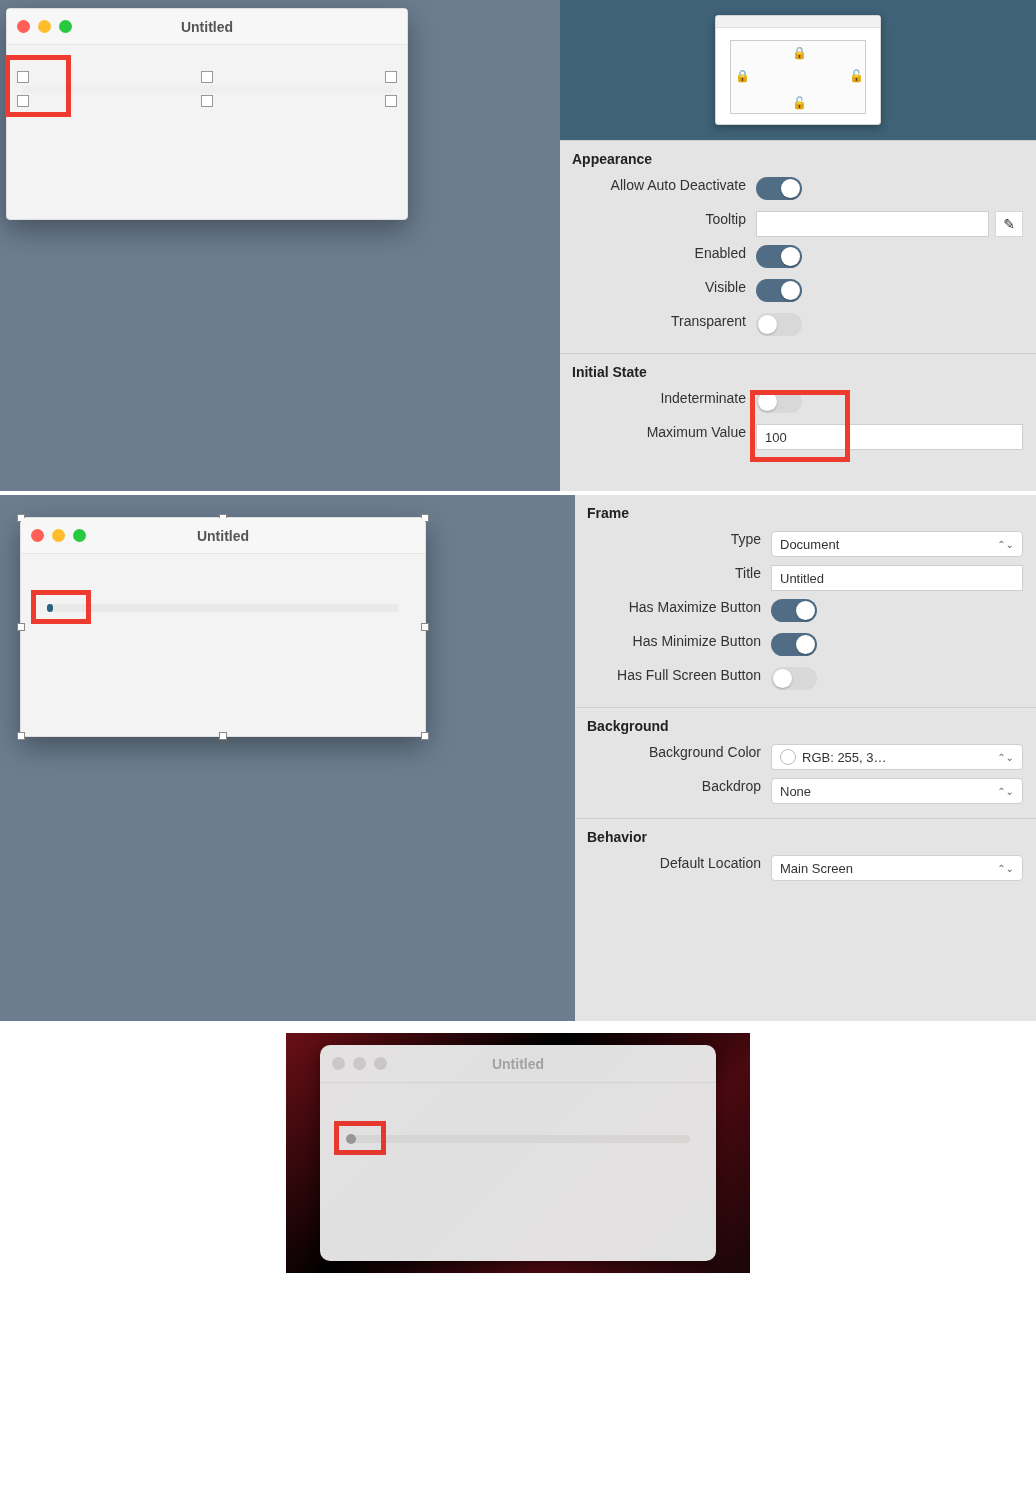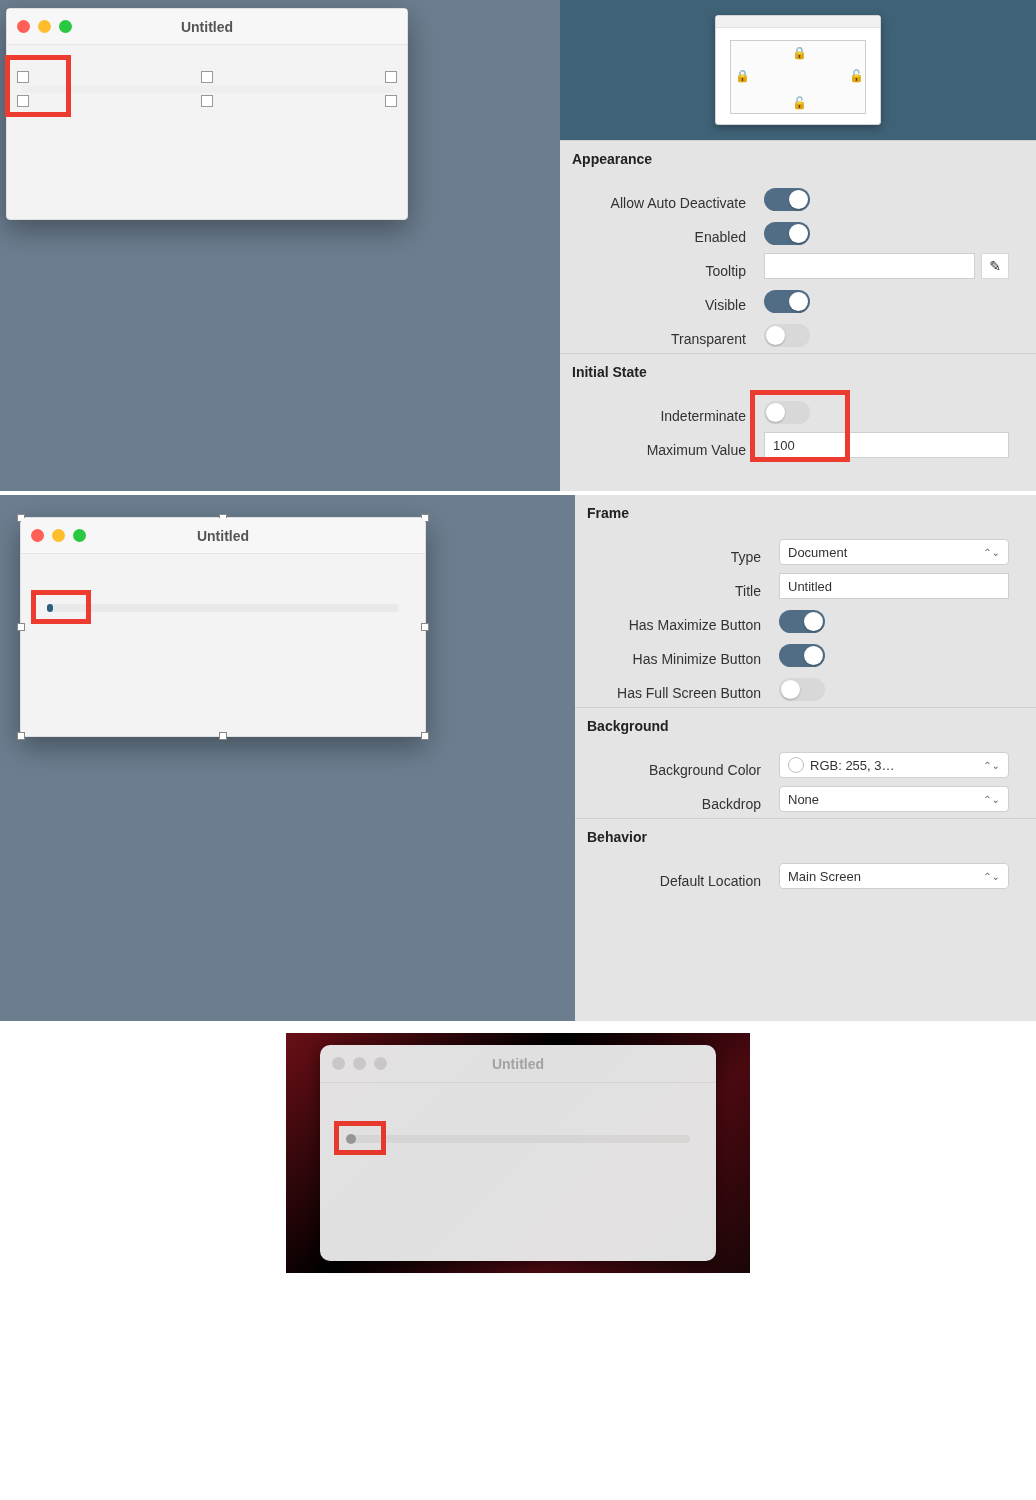--- a/index.html
+++ b/index.html
@@ -110,33 +110,32 @@
     position: absolute;
     width: 12px; height: 12px;
     font-size: 12px;
     line-height: 12px;
     text-align: center;
     color: #333;
   }
 
   .inspector-section {
     border-top: 1px solid #cfcfcf;
-    padding: 10px 27px 6px 12px;
+    padding: 10px 13px 6px 12px;
   }
   .inspector-section h4 {
     font-size: 14px;
     font-weight: 700;
     margin-bottom: 10px;
     color: #222;
   }
   .row {
     display: flex;
-    align-items: flex-end;
+    align-items: flex-start;
     height: 34px;
-    gap: 8px;
   }
   .row label {
     width: 184px;
     text-align: right;
     padding-right: 10px;
     color: #323232;
     font-size: 14px;
   }
   .row .control { flex: 1; display:flex; align-items:center; gap:6px; }
 
@@ -331,33 +330,33 @@
 
     <div class="inspector-section">
       <h4>Appearance</h4>
       <div class="row">
         <label>Allow Auto Deactivate</label>
         <div class="control">
             <div class="toggle on"></div>
           </div>
       </div>
       <div class="row">
-        <label>Enabled</label>
-        <div class="control">
-            <div class="toggle on"></div>
-          </div>
-      </div>
-      <div class="row">
         <label>Tooltip</label>
         <div class="control">
           <input class="text-input" value="" style="">
           <div class="edit-btn">
             <span>✎</span>
           </div>
         </div>
+      </div>
+      <div class="row">
+        <label>Enabled</label>
+        <div class="control">
+            <div class="toggle on"></div>
+          </div>
       </div>
       <div class="row">
         <label>Visible</label>
         <div class="control">
             <div class="toggle on"></div>
           </div>
       </div>
       <div class="row">
         <label>Transparent</label>
         <div class="control">

